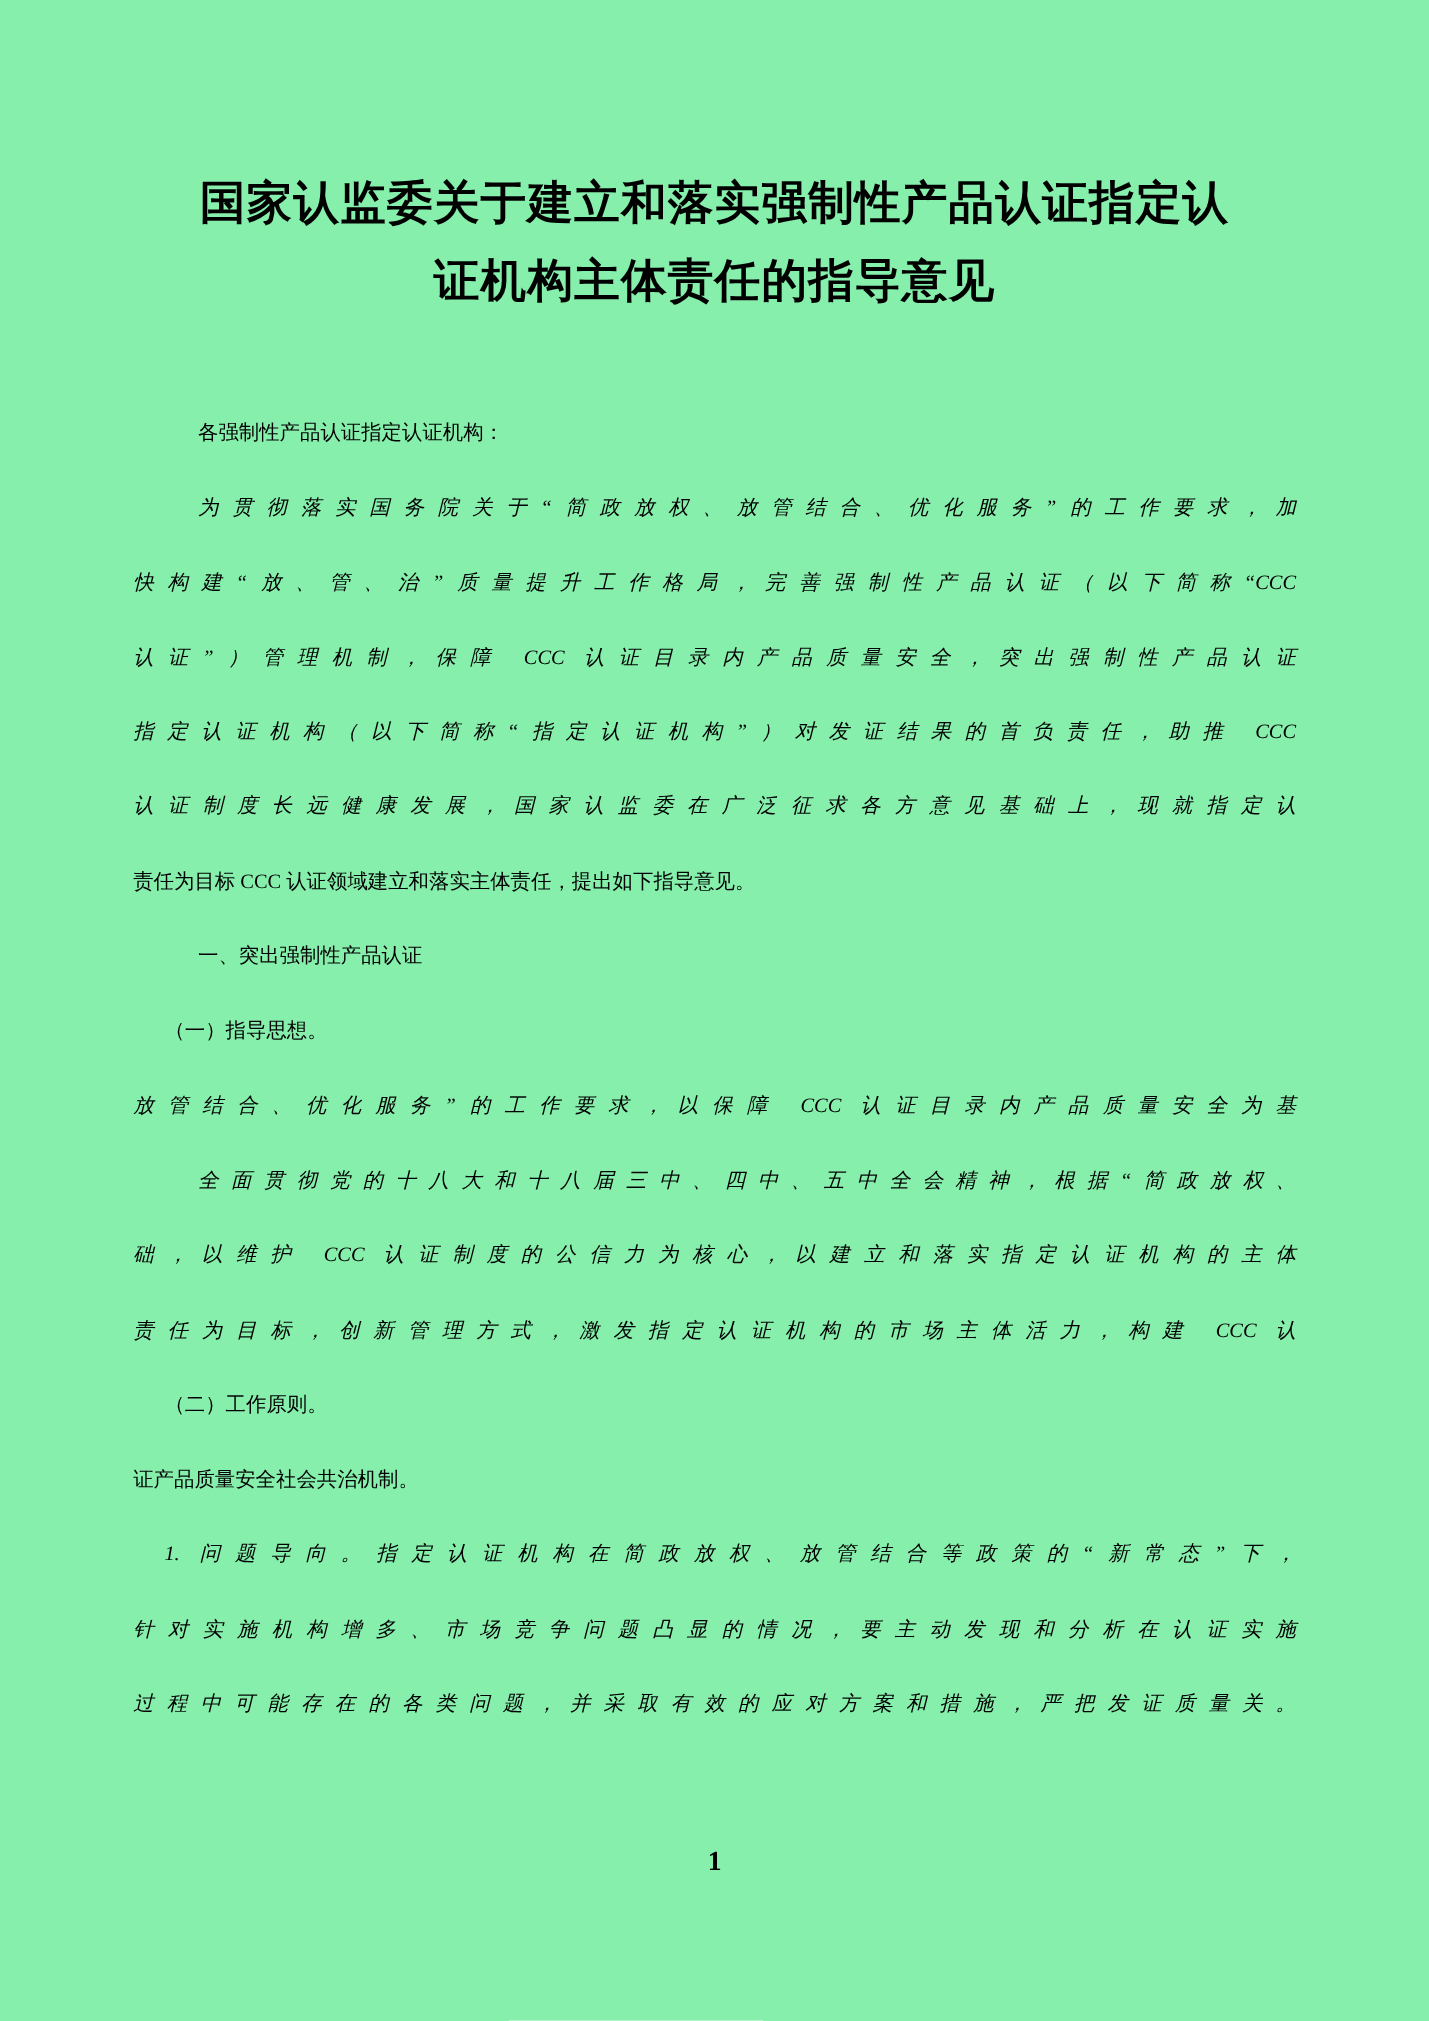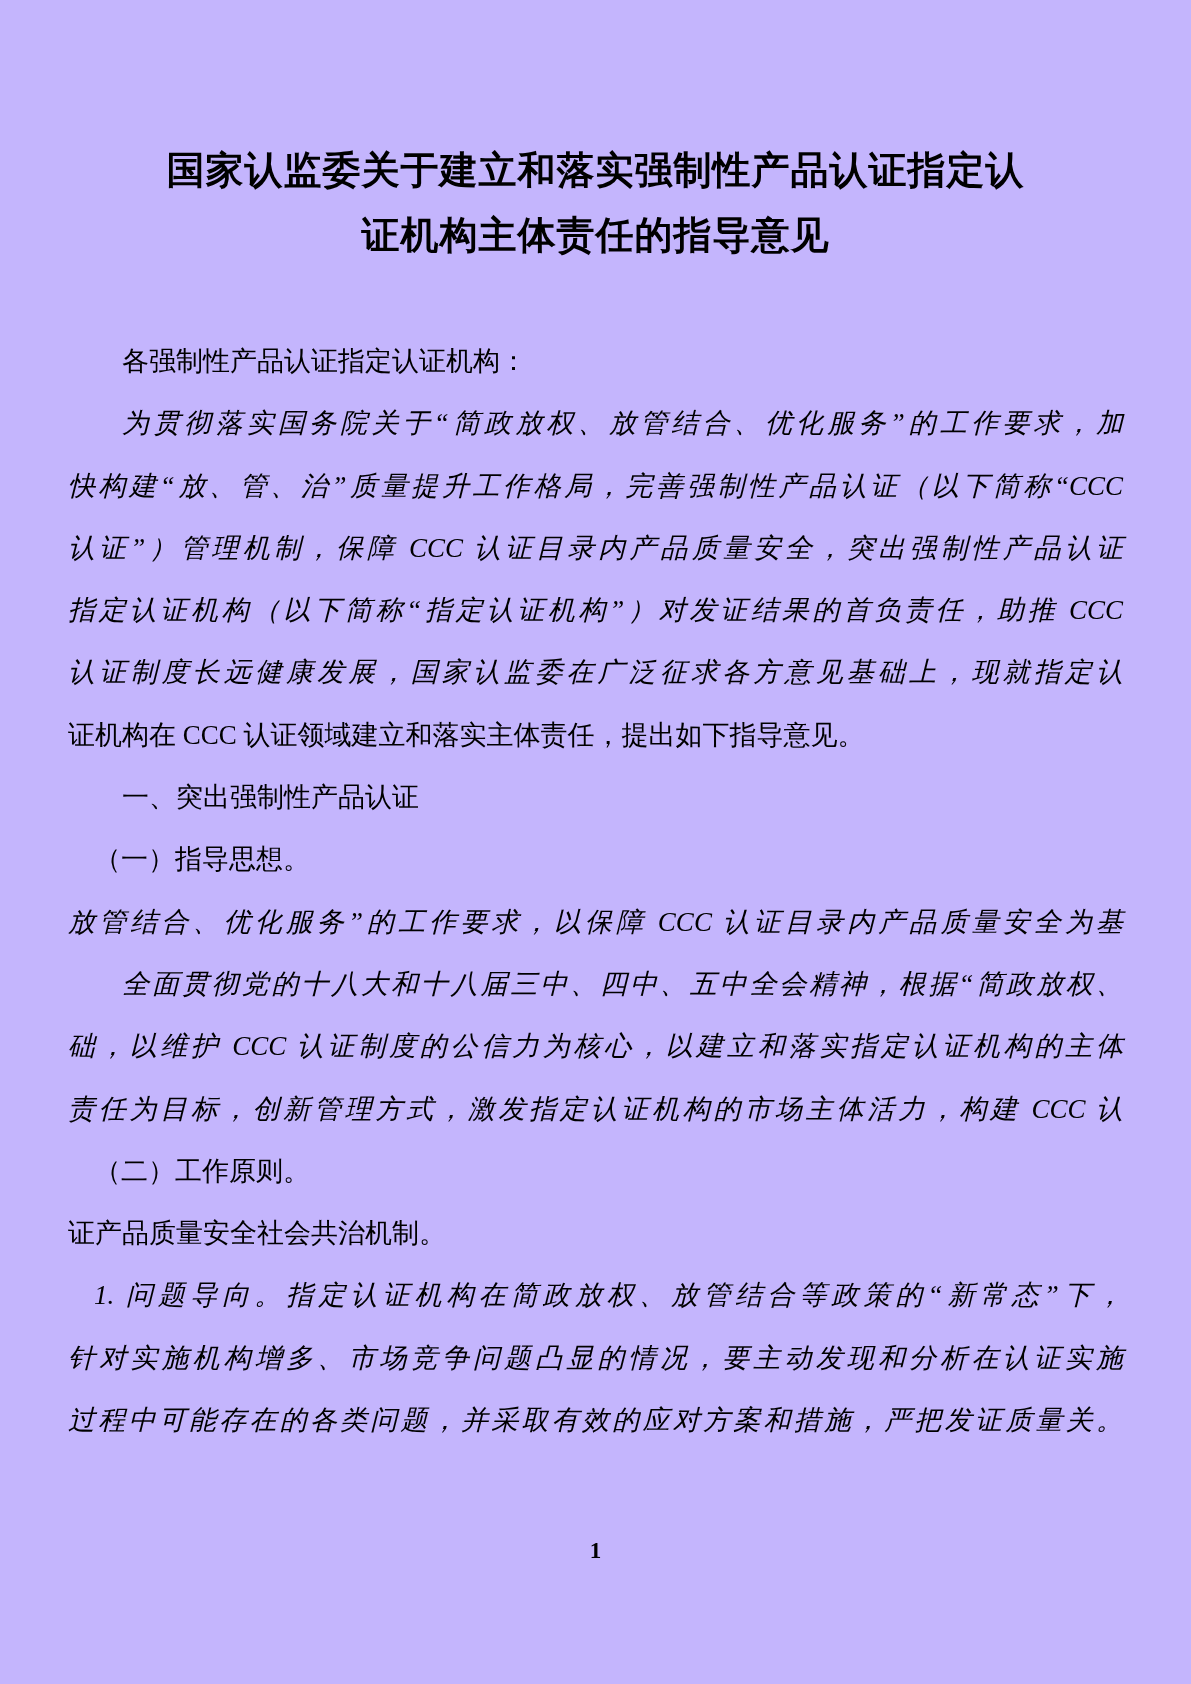--- a/index.html
+++ b/index.html
@@ -4,37 +4,37 @@
 <style>
   html, body {
     margin: 0;
     padding: 0;
     background: #ffffff;
   }
   .sheet {
     position: relative;
     width: 1191px;
     height: 1684px;
-    background: #c4b5fd;
+    background: #86efac;
     color: #000000;
     font-family: "Liberation Serif", "DejaVu Serif", serif;
     overflow: hidden;
   }
   .doc-title {
     padding: 138px 99px 0 99px;
     font-size: 38px;
     line-height: 65px;
     font-weight: 700;
     text-align: center;
     letter-spacing: 1px;
   }
   .doc-body {
     margin-top: 62px;
-    padding: 0 68px;
-    font-size: 27px;
+    padding: 0 111px;
+    font-size: 17px;
     line-height: 62.3px;
   }
   .ln {
     text-align: justify;
     text-align-last: justify;
     white-space: nowrap;
   }
   .ln.full {
     white-space: normal;
     font-style: italic;
@@ -67,21 +67,21 @@
   </div>
 
   <div class="doc-body">
     <div class="ln end ind">各强制性产品认证指定认证机构：</div>
 
     <div class="ln full ind">为贯彻落实国务院关于“简政放权、放管结合、优化服务”的工作要求，加</div>
     <div class="ln full">快构建“放、管、治”质量提升工作格局，完善强制性产品认证（以下简称“CCC</div>
     <div class="ln full">认证”）管理机制，保障 CCC 认证目录内产品质量安全，突出强制性产品认证</div>
     <div class="ln full">指定认证机构（以下简称“指定认证机构”）对发证结果的首负责任，助推 CCC</div>
     <div class="ln full">认证制度长远健康发展，国家认监委在广泛征求各方意见基础上，现就指定认</div>
-    <div class="ln end">证机构在 CCC 认证领域建立和落实主体责任，提出如下指导意见。</div>
+    <div class="ln end">责任为目标 CCC 认证领域建立和落实主体责任，提出如下指导意见。</div>
 
     <div class="ln end ind">一、突出强制性产品认证</div>
     <div class="ln end ind-s">（一）指导思想。</div>
 
     <div class="ln full">放管结合、优化服务”的工作要求，以保障 CCC 认证目录内产品质量安全为基</div>
     <div class="ln full ind">全面贯彻党的十八大和十八届三中、四中、五中全会精神，根据“简政放权、</div>
     <div class="ln full">础，以维护 CCC 认证制度的公信力为核心，以建立和落实指定认证机构的主体</div>
     <div class="ln full">责任为目标，创新管理方式，激发指定认证机构的市场主体活力，构建 CCC 认</div>
     <div class="ln end ind-s">（二）工作原则。</div>
 

